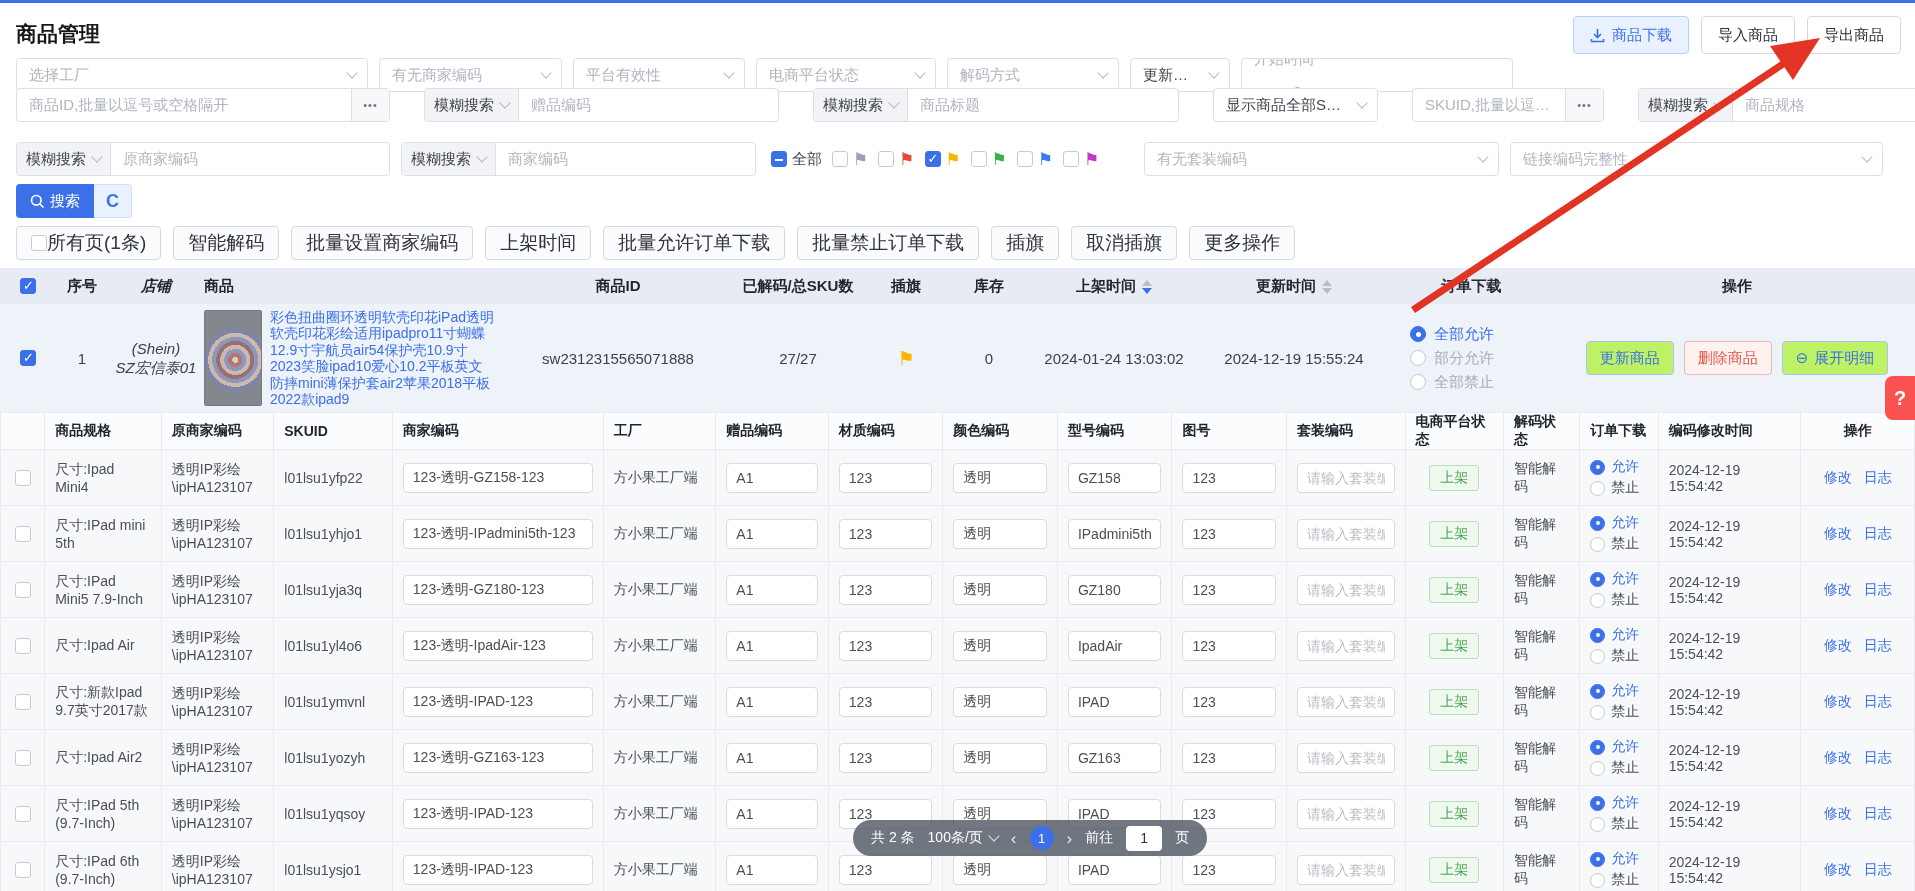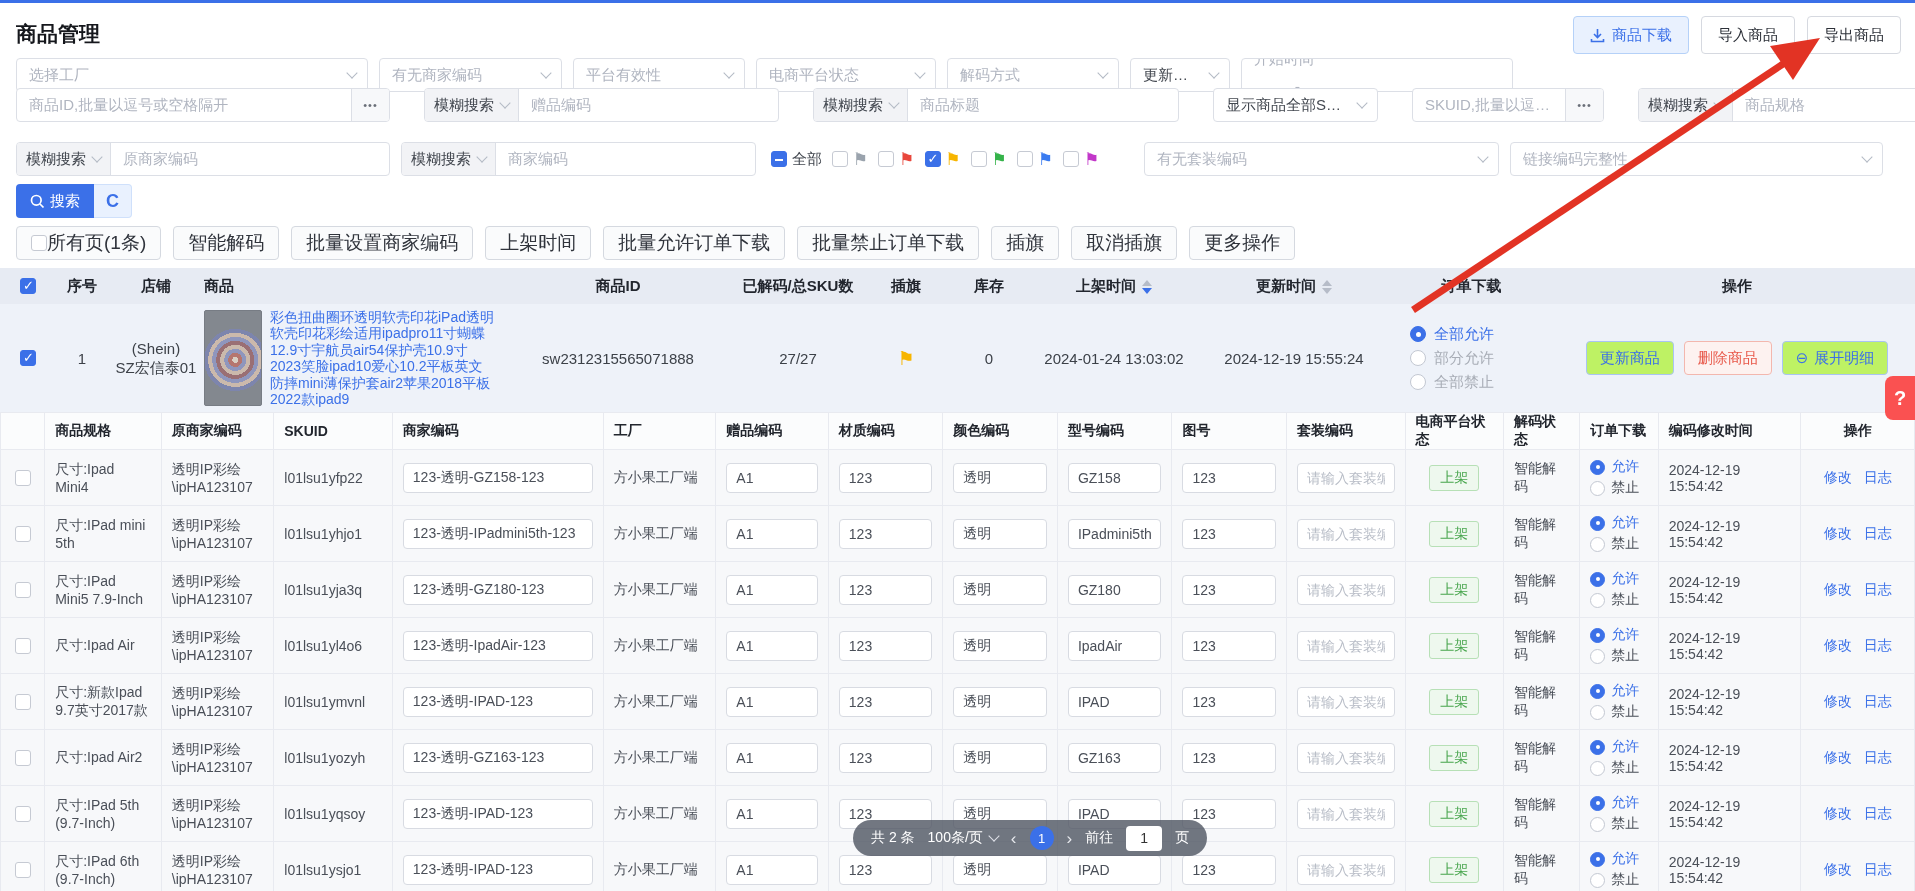--- a/index.html
+++ b/index.html
@@ -52,21 +52,21 @@
   .refresh-btn { height:34px; width:38px; background:#e9f1fe; border:1px solid #cfe0fb; border-left:none; border-radius:0 4px 4px 0; color:#3b70e8; font-size:18px; font-weight:bold; display:flex; align-items:center; justify-content:center; cursor:pointer; }
 
   
   .action-row { position:absolute; top:226px; left:16px; display:flex; gap:12px; }
   .abtn { height:34px; background:#fafbfc; border:1px solid #d5d9e0; border-radius:4px; padding:0 14px; font-size:19px; color:#30343c; display:flex; align-items:center; cursor:pointer; }
 
   
   .mt-head { position:absolute; top:268px; left:0; right:0; height:36px; background:#e7ebf3; display:flex; align-items:center; font-size:15px; font-weight:bold; color:#22262e; }
   .mt-row  { position:absolute; top:304px; left:0; right:0; height:108px; background:#eef2f9; display:flex; align-items:center; font-size:15px; color:#3c4148; }
   .co-sel{width:56px; display:flex; justify-content:center;} .co-idx{width:52px; text-align:center;}
-  .co-shop{width:96px; text-align:center;} .co-prod{width:294px; display:flex; align-items:center; gap:8px;}
+  .co-shop{width:96px; text-align:center;font-style:italic;} .co-prod{width:294px; display:flex; align-items:center; gap:8px;}
   .co-pid{width:240px; text-align:center;} .co-dec{width:120px; text-align:center;}
   .co-flag{width:96px; text-align:center;} .co-stock{width:70px; text-align:center;}
   .co-listed{width:180px; text-align:center;} .co-upd{width:180px; text-align:center;}
   .co-order{width:175px; padding-left:26px;} .co-ops{flex:1; text-align:center;}
   .sortwrap { display:inline-flex; flex-direction:column; gap:2px; vertical-align:middle; margin-left:6px; }
   .car { width:0; height:0; border-left:5px solid transparent; border-right:5px solid transparent; }
   .car.up { border-bottom:6px solid #b6bcc8; } .car.down { border-top:6px solid #b6bcc8; }
   .car.down.active { border-top-color:#3b70e8; }
   .shop-cell div { line-height:19px; }
   .prod-img { width:58px; height:96px; border-radius:2px; flex:none; background:

